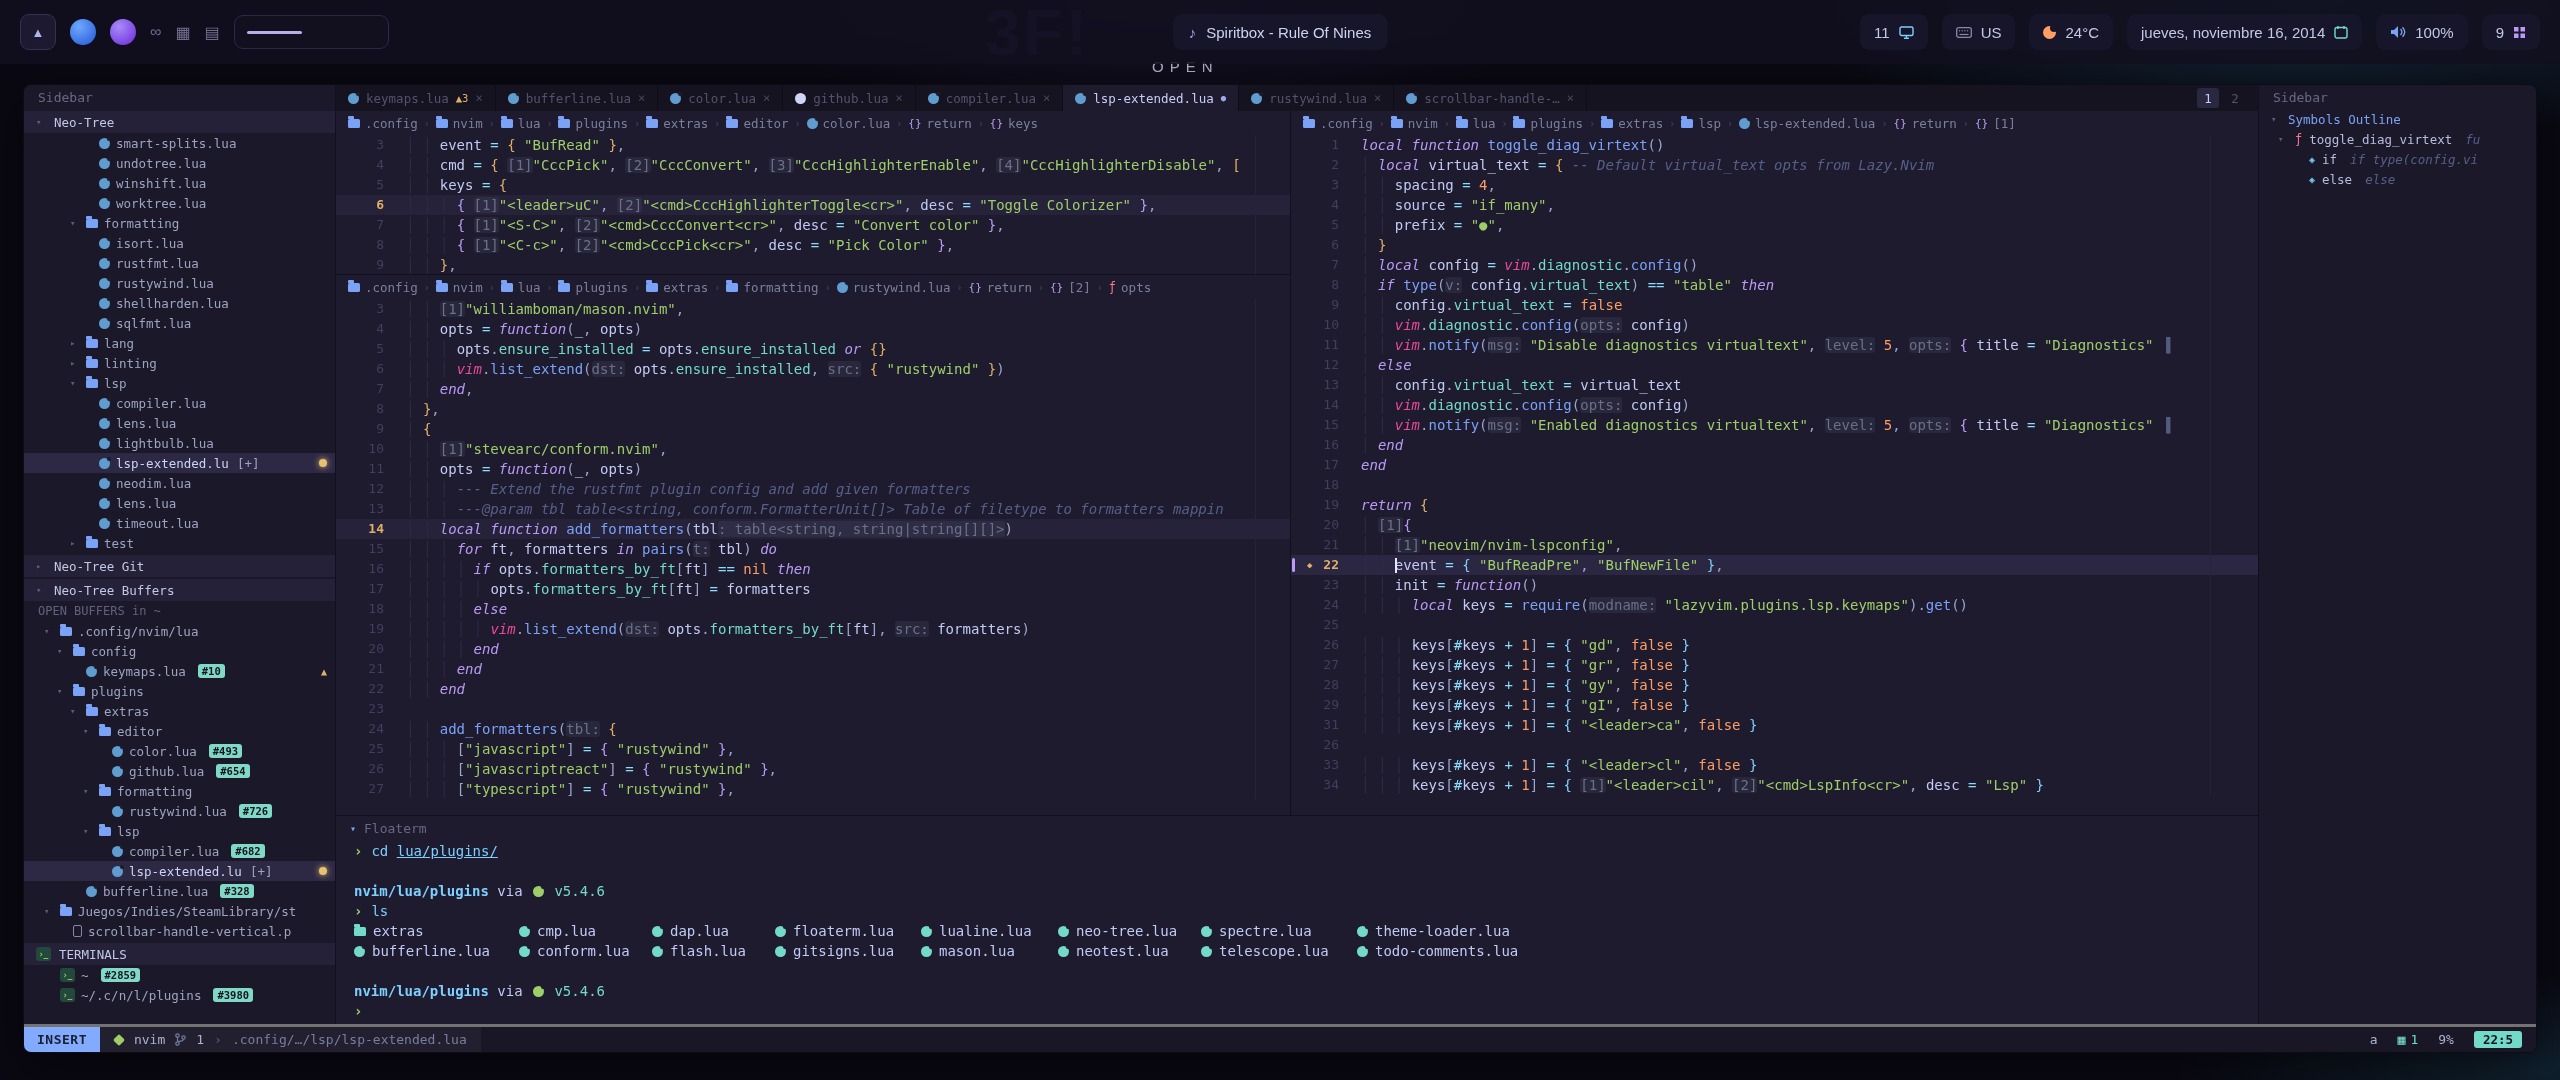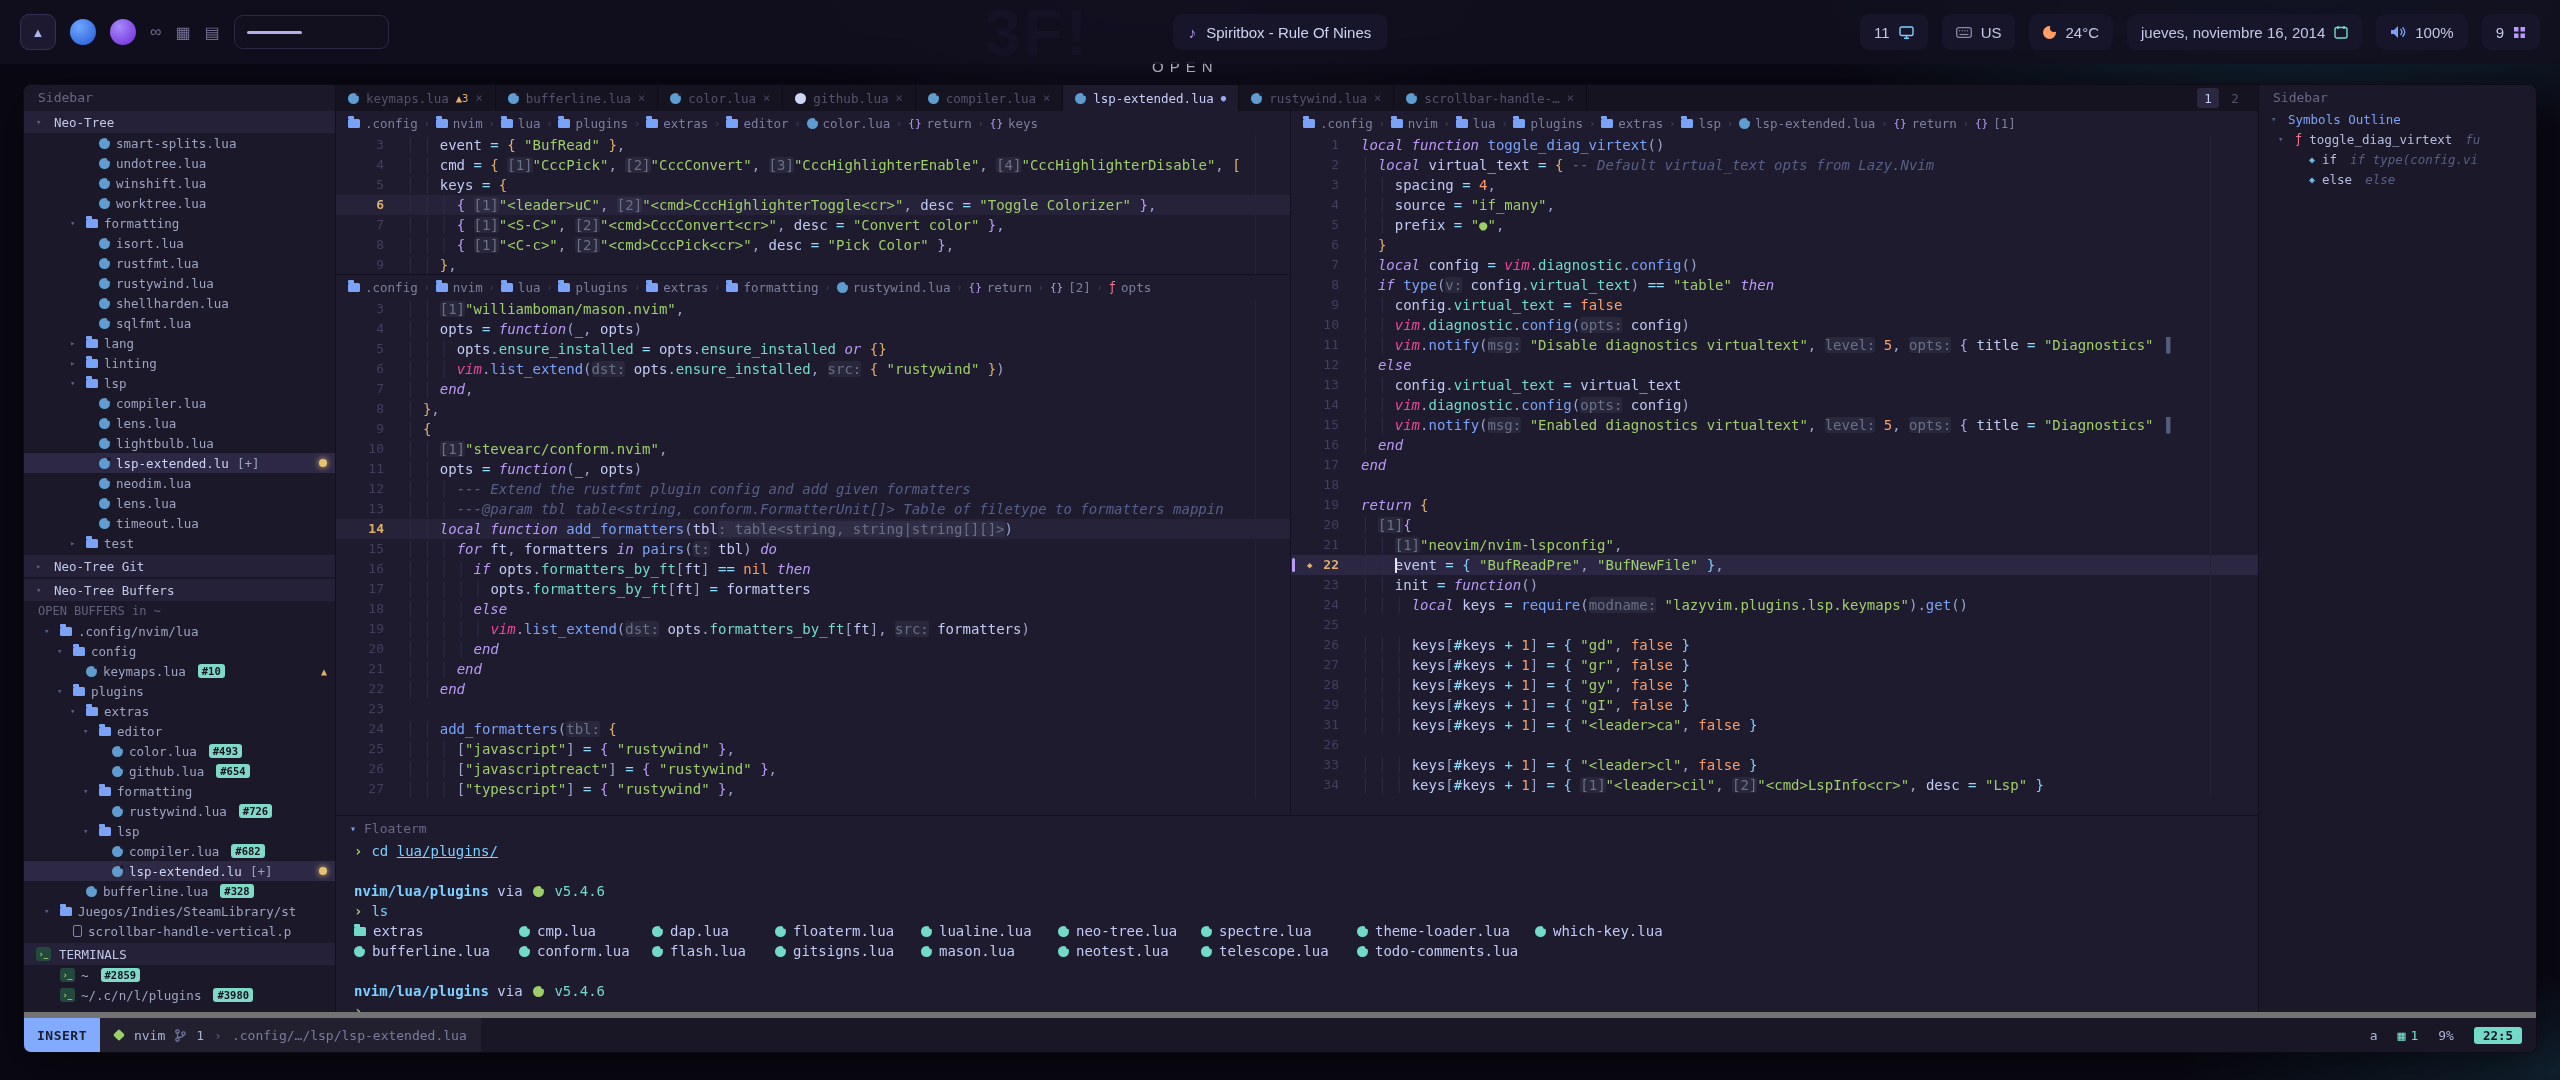--- a/index.html
+++ b/index.html
@@ -111,21 +111,21 @@
   .sind{flex:none;display:inline-block}
   .smod{color:#9da3c2;margin-left:2px}
   .sbadge{background:#7fd9c6;color:#15141f;font-size:10.5px;border-radius:3px;padding:0 4px;margin-left:6px;font-weight:bold;line-height:14px}
   .swarn{margin-left:auto;color:#e0af68;font-size:10px}
   .sbulb{margin-left:auto;width:8px;height:8px;border-radius:50%;background:#e8c170;box-shadow:0 0 6px #e8c170;flex:none}
   
   .orow{height:20px;display:flex;align-items:center;gap:7px;padding:0 12px;font-size:12.5px;color:#b6bce0;white-space:nowrap;overflow:hidden}
   .ohead{color:#7aa2f7}
   .ohint{color:#565f89;font-style:italic;margin-left:6px}
   
-  .statusbar{height:40px;background:#191725;display:flex;align-items:center;font-size:13px;border-top:6px solid #737373;flex:none}
+  .statusbar{height:28px;background:#191725;display:flex;align-items:center;font-size:13px;border-top:3px solid #737373;flex:none}
   .mode{background:#82aaff;color:#1b1e2e;font-weight:bold;padding:0 13px;height:100%;display:flex;align-items:center;letter-spacing:.5px}
   .sb-left{display:flex;align-items:center;height:100%;background:#22202f;padding:0 14px;gap:10px;color:#a9b1d6}
   .vimico{width:10px;height:10px;background:#9ece6a;border-radius:2px;transform:rotate(45deg) scale(.85);flex:none}
   .sb-sep{color:#565f89}
   .sb-path{color:#787ca0}
   .sb-right{margin-left:auto;display:flex;align-items:center;gap:20px;padding-right:14px;color:#a9b1d6}
   .sb-win{color:#73daca;display:flex;gap:5px;align-items:center}
   .sb-pos{background:#73daca;color:#15141f;font-weight:bold;border-radius:3px;padding:1px 9px;font-size:12.5px}
 </style>
 </head>
@@ -1110,23 +1110,20 @@
                 <span>lualine.lua</span>
               </span><span class="lscell">
                 <span class="lico teal"></span>
                 <span>neo-tree.lua</span>
               </span><span class="lscell">
                 <span class="lico teal"></span>
                 <span>spectre.lua</span>
               </span><span class="lscell">
                 <span class="lico teal"></span>
                 <span>theme-loader.lua</span>
-              </span><span class="lscell">
-                <span class="lico teal"></span>
-                <span>which-key.lua</span>
               </span></div>
             <div class="tl lsgrid"><span class="lscell">
                 <span class="lico teal"></span>
                 <span>bufferline.lua</span>
               </span><span class="lscell">
                 <span class="lico teal"></span>
                 <span>conform.lua</span>
               </span><span class="lscell">
                 <span class="lico teal"></span>
                 <span>flash.lua</span>

